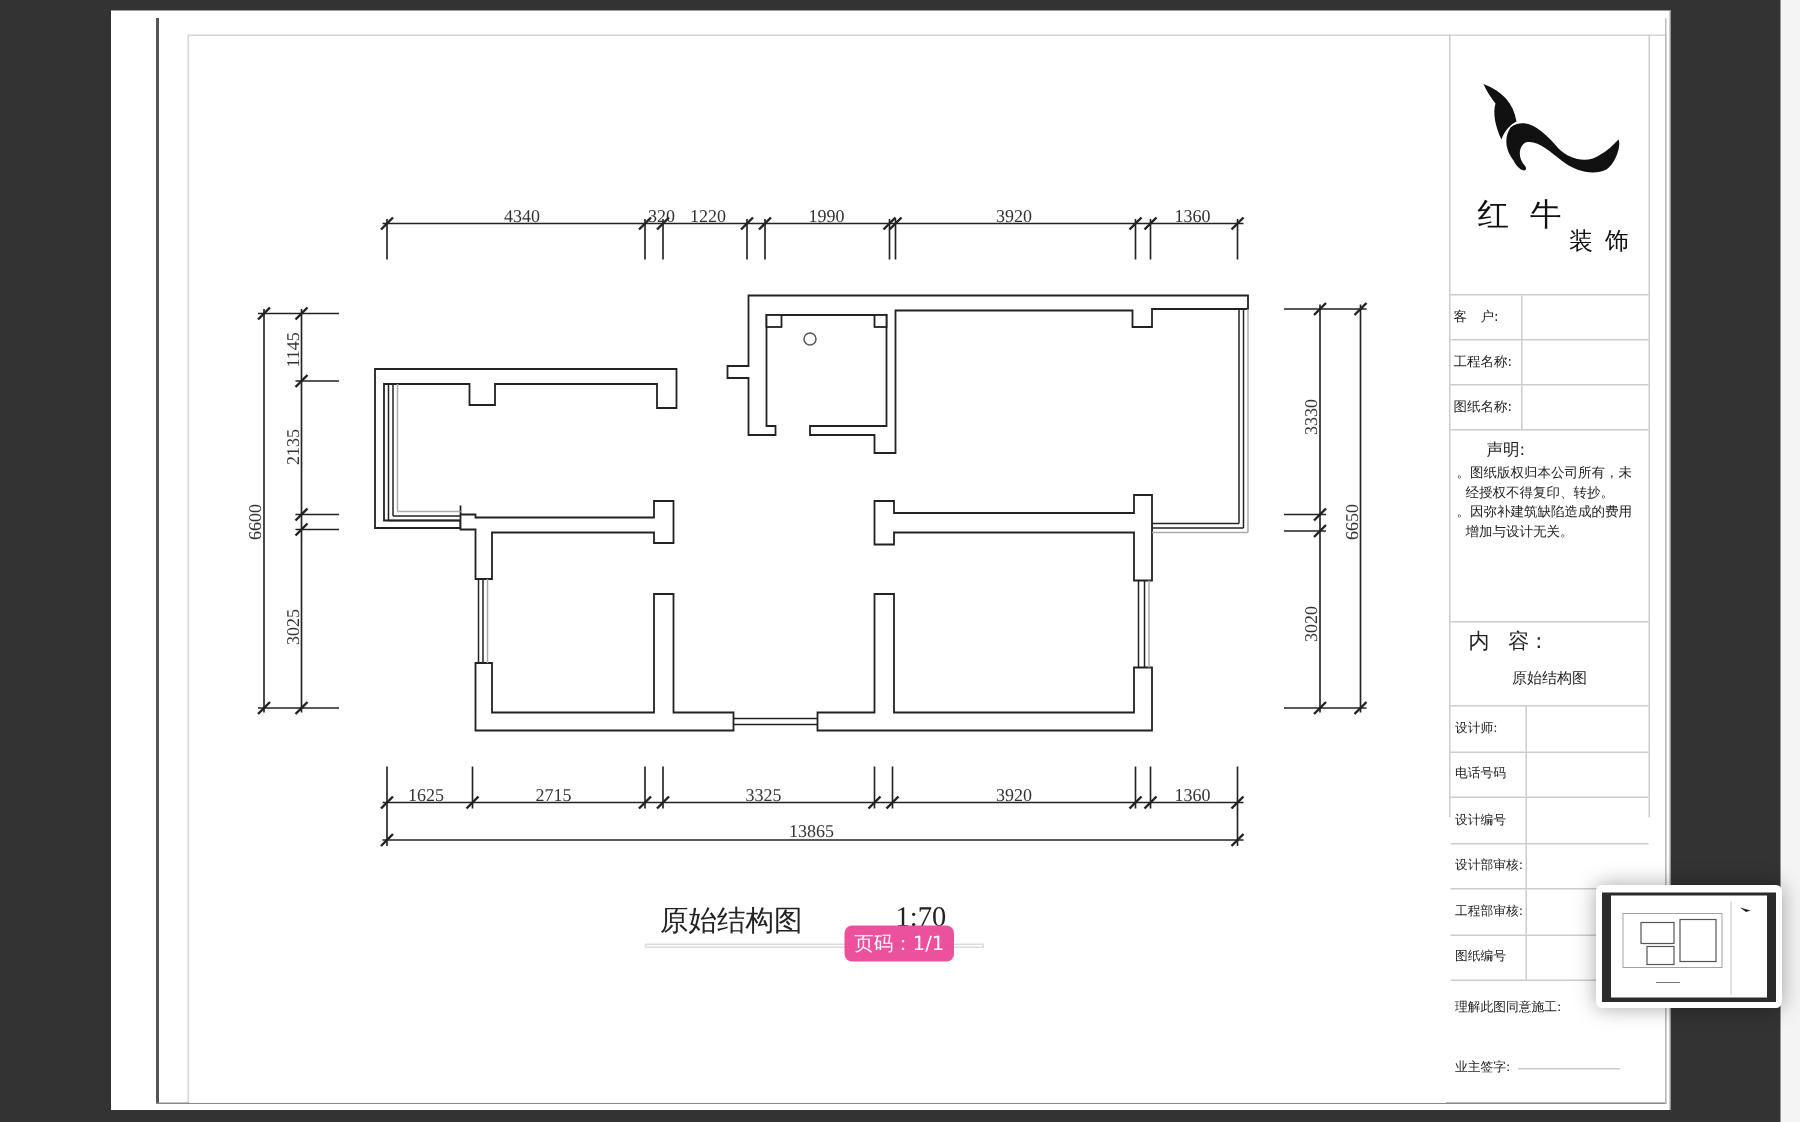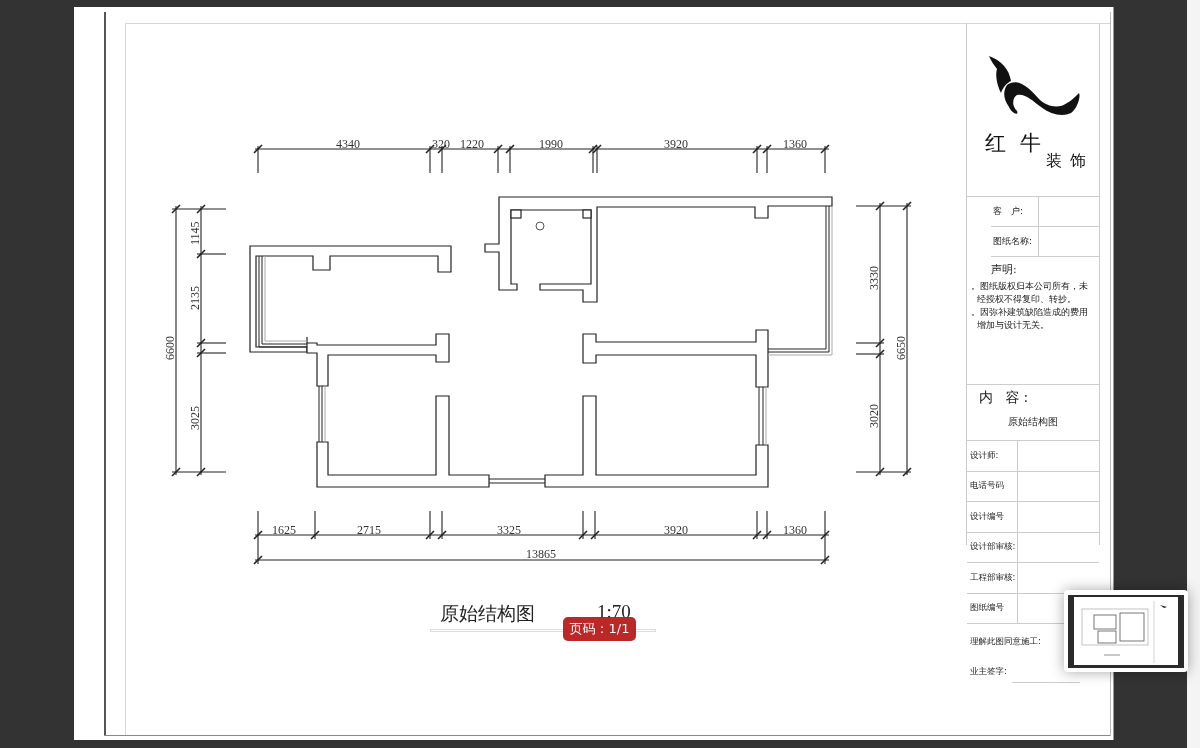--- a/index.html
+++ b/index.html
@@ -9,39 +9,39 @@
   .inner-frame{position:absolute;left:125px;top:23px;width:986px;height:713px;border:1px solid #d6d6d6;box-sizing:border-box;}
   .outer-line-b{position:absolute;left:104px;top:735px;width:1007px;height:1px;background:#888;}
   .outer-line-r{position:absolute;left:1110px;top:12px;width:1px;height:724px;background:#bbb;}
   .scroll-strip{position:absolute;left:1187px;top:0;width:13px;height:748px;background:#f4f4f4;}
   .plan{position:absolute;left:0;top:0;}
   .dim{font-family:"Liberation Serif","DejaVu Serif",serif;font-size:12px;fill:#333;}
   .title-block{position:absolute;left:966px;top:23px;width:134px;height:522px;border-left:1px solid #ccc;border-right:1px solid #ccc;box-sizing:border-box;font-family:"DejaVu Sans",sans-serif;color:#222;}
   .tb-logo{height:173px;position:relative;border-bottom:1px solid #ccc;}
   .logo-red{position:absolute;left:18px;top:106px;font-size:21px;letter-spacing:14px;color:#111;}
   .logo-deco{position:absolute;left:79px;top:128px;font-size:16px;letter-spacing:8px;color:#111;}
-  .tb-row{height:29px;border-bottom:1px solid #ccc;display:flex;font-size:9px;margin-left:24px;}
+  .tb-row{height:29px;border-bottom:1px solid #ccc;display:flex;font-size:9px;}
   .tb-row .lbl{width:45px;border-right:1px solid #ccc;display:flex;align-items:center;padding-left:2px;white-space:nowrap;}
   .tb-row .val{flex:1;}
   .tb-stmt{height:128px;border-bottom:1px solid #ccc;padding:6px 4px;box-sizing:border-box;font-size:9px;line-height:13px;}
   .tb-stmt .h{font-size:11px;margin-bottom:4px;margin-left:20px;}
   .tb-stmt .item{padding-left:6px;text-indent:-6px;}
   .tb-content{height:55px;border-bottom:1px solid #ccc;position:relative;}
   .tb-content .h{position:absolute;left:12px;top:4px;font-size:14px;letter-spacing:4px;}
   .tb-content .v{position:absolute;left:0;right:0;top:30px;text-align:center;font-size:10px;}
   .tb-row2{height:29.5px;border-bottom:1px solid #ccc;display:flex;font-size:8.5px;}
   .tb-row2 .lbl{width:47px;border-right:1px solid #ccc;display:flex;align-items:center;padding-left:3px;white-space:nowrap;}
   .tb-sign{font-size:8.5px;padding:6px 3px;position:relative;height:90px;box-sizing:border-box;}
   .tb-sign .l1{position:absolute;top:12px;left:3px;}
-  .tb-sign .l2{position:absolute;top:42px;left:3px;}
+  .tb-sign .l2{position:absolute;top:52px;left:3px;}
   .tb-sign .line{position:absolute;top:58px;left:45px;width:68px;height:1px;background:#ccc;}
   .drawing-title{position:absolute;left:440px;top:601px;font-family:"Liberation Serif","DejaVu Serif",serif;font-size:19px;color:#222;}
   .drawing-scale{position:absolute;left:597px;top:601px;font-family:"Liberation Serif","DejaVu Serif",serif;font-size:19px;color:#222;}
   .title-underline{position:absolute;left:430px;top:629px;width:226px;height:3px;border:1px solid #ddd;box-sizing:border-box;}
-  .page-badge{position:absolute;left:563px;top:617px;height:24px;width:73px;background:#b91c1c;border-radius:5px;color:#fff;font-size:13px;display:flex;align-items:center;justify-content:center;opacity:.95;}
+  .page-badge{position:absolute;left:563px;top:617px;height:24px;width:73px;background:#ec4899;border-radius:5px;color:#fff;font-size:13px;display:flex;align-items:center;justify-content:center;opacity:.95;}
   .thumb{position:absolute;left:1064px;top:590px;width:124px;height:82px;background:#fff;border-radius:4px;box-shadow:0 0 14px rgba(0,0,0,.35);}
   .thumb-inner{position:absolute;left:4px;top:5px;width:116px;height:73px;background:#2b2b2b;}
   .thumb-page{position:absolute;left:6px;top:2px;width:104px;height:68px;background:#fff;}
 </style>
 </head>
 <body>
 
 <div class="page"></div>
 <div class="binding-line"></div>
 <div class="inner-frame"></div>
@@ -315,20 +315,24 @@
       <path d="M40,62 C50,54 62,64 72,76 C80,84 92,86 100,80 C104,78 108,74 112,70 C114,74 110,86 104,90 C96,94 84,92 74,84 C66,78 58,70 50,72 C46,74 44,82 50,88 C52,92 46,92 42,84 C36,76 36,68 40,62 Z" fill="#111"></path>
     </svg>
     <div class="logo-red">红牛</div>
     <div class="logo-deco">装饰</div>
   </div>
   <div class="tb-row">
     <div class="lbl">客　户:</div>
     <div class="val"></div>
   </div>
   <div class="tb-row">
+    <div class="lbl">工程名称:</div>
+    <div class="val"></div>
+  </div>
+  <div class="tb-row">
     <div class="lbl">图纸名称:</div>
     <div class="val"></div>
   </div>
   <div class="tb-stmt">
     <div class="h">声明:</div>
     <div class="item">。图纸版权归本公司所有，未经授权不得复印、转抄。</div>
     <div class="item">。因弥补建筑缺陷造成的费用增加与设计无关。</div>
   </div>
   <div class="tb-content">
     <div class="h">内 容:</div>

